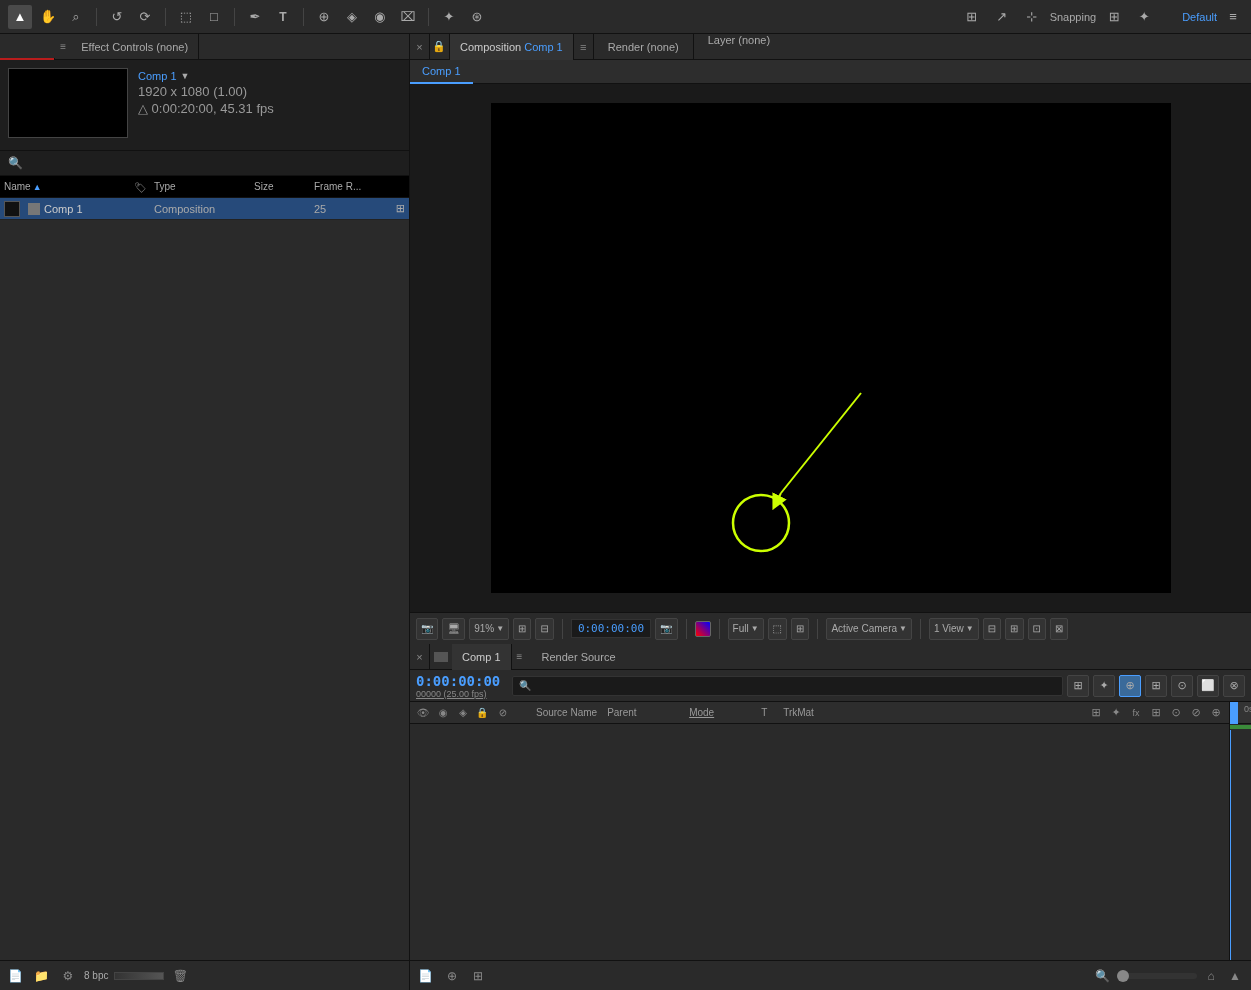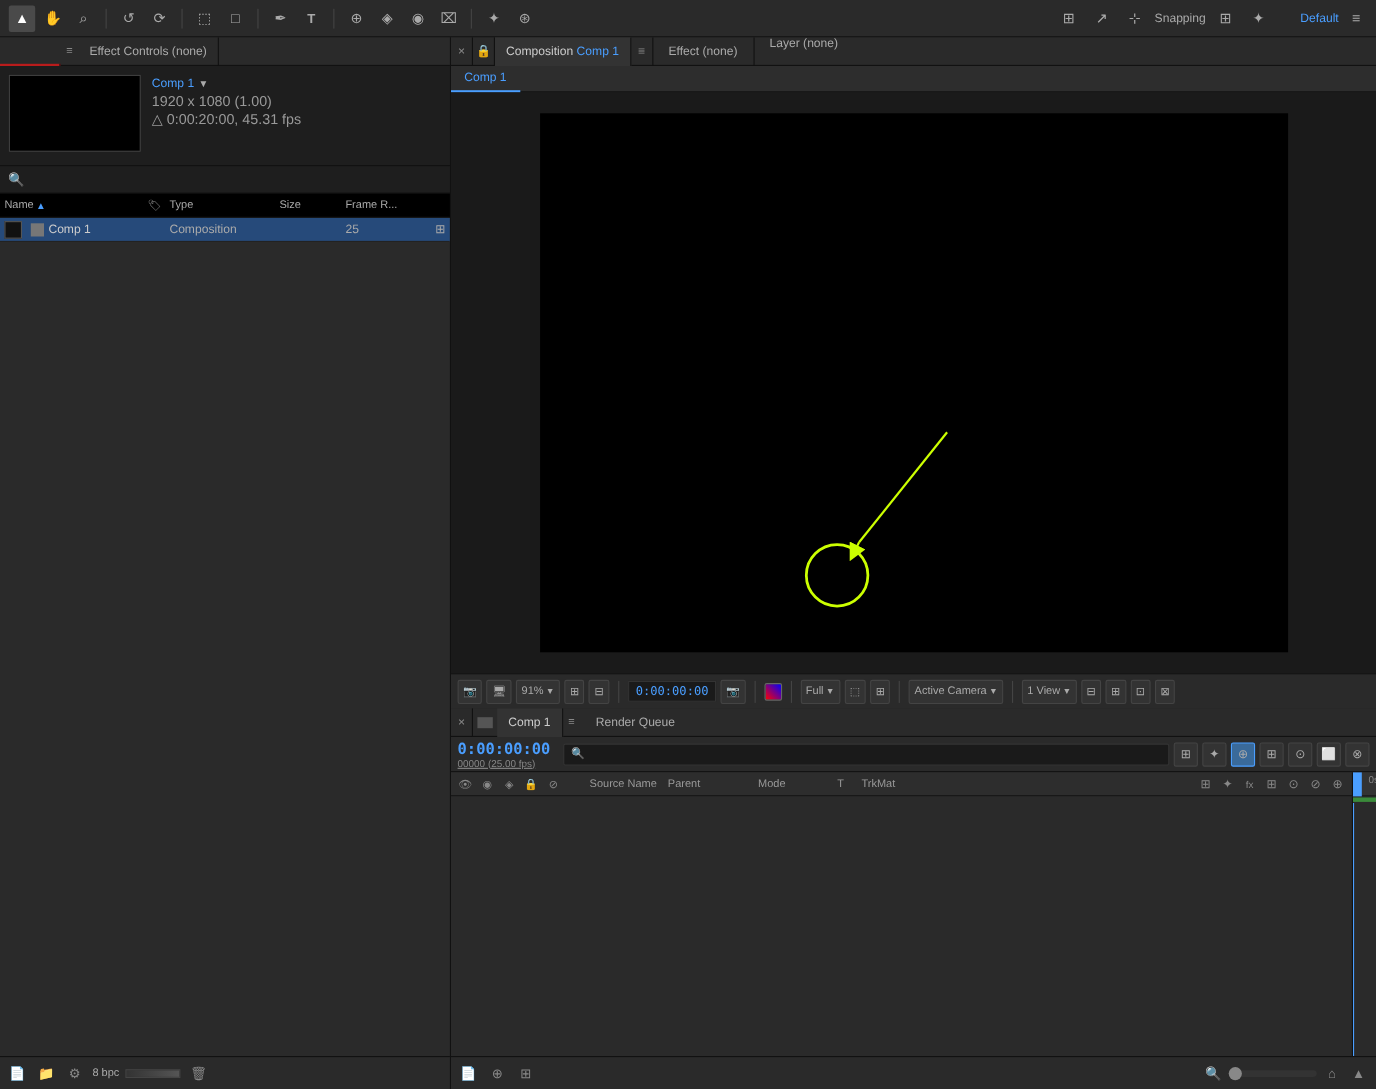--- a/index.html
+++ b/index.html
@@ -596,21 +596,21 @@
       <div style="width:20px;height:26px;display:flex;align-items:center;justify-content:center;color:#888;cursor:pointer;border-right:1px solid #111;">×</div>
 
       <div style="width:20px;height:26px;display:flex;align-items:center;justify-content:center;color:#888;border-right:1px solid #111;" title="lock">🔒</div>
 
       <div style="padding:0 10px;height:26px;display:flex;align-items:center;color:#ccc;background:#333;border-right:1px solid #111;cursor:pointer;font-size:11px;">
         <span>Composition <span style="color:#4a9eff;">Comp 1</span></span>
       </div>
       <div style="width:20px;height:26px;display:flex;align-items:center;justify-content:center;color:#888;cursor:pointer;border-right:1px solid #111;">≡</div>
 
       <div style="padding:0 14px;height:26px;display:flex;align-items:center;color:#aaa;cursor:pointer;font-size:11px;border-right:1px solid #111;">
-        <span>Effect (none)</span>
+        <span>Render (none)</span>
       </div>
 
       <div style="padding:0 14px;height:26px;display:flex;align-items:flex-start;color:#aaa;cursor:pointer;font-size:11px;">
         <span>Layer  (none)</span>
       </div>
     </div>
 
     <div class="comp-viewer-tabs">
       <div class="viewer-tab">
         <span>Comp 1</span>
@@ -678,21 +678,21 @@
       <div class="timeline-tabs">
         <div style="width:20px;height:26px;display:flex;align-items:center;justify-content:center;color:#888;cursor:pointer;border-right:1px solid #111;">×</div>
         <div style="width:22px;height:26px;display:flex;align-items:center;justify-content:center;">
           <div style="width:14px;height:10px;background:#555;"></div>
         </div>
         <div class="timeline-tab active">
           <span>Comp 1</span>
         </div>
         <div class="timeline-tab-menu">≡</div>
         <div class="timeline-render-queue">
-          <span>Render Queue</span>
+          <span>Render Source</span>
         </div>
       </div>
 
       <div class="timeline-controls">
         <div class="time-display">
           <span class="time-current">0:00:00:00</span>
           <span class="time-sub">00000 (25.00 fps)</span>
         </div>
         <input class="tl-search" type="text" placeholder="🔍" style="">
         <div class="tl-btn">⊞</div>
@@ -710,21 +710,21 @@
 
           <div style="width:820px;min-width:820px;display:flex;align-items:center;padding:0 4px;border-right:1px solid #111;gap:2px;">
             <div class="tl-icon-btn" style="font-size:10px;">👁</div>
             <div class="tl-icon-btn" style="font-size:10px;">◉</div>
             <div class="tl-icon-btn" style="font-size:10px;">◈</div>
             <div class="tl-icon-btn" style="font-size:10px;">🔒</div>
             <div class="tl-icon-btn" style="font-size:10px;">⊘</div>
             <div style="width:16px;"></div>
             <div class="tl-col">Source Name</div>
             <div class="tl-col" style="width:80px;">Parent</div>
-            <div class="tl-col" style="width:70px;">Mode</div>
+            <div class="tl-col" style="width:70px;text-decoration:underline;">Mode</div>
             <div class="tl-col" style="width:20px;">T</div>
             <div class="tl-col" style="width:60px;">TrkMat</div>
 
             <div style="margin-left:auto;display:flex;align-items:center;gap:2px;">
               <div class="tl-icon-btn">⊞</div>
               <div class="tl-icon-btn">✦</div>
               <div class="tl-icon-btn" style="font-size:9px;">fx</div>
               <div class="tl-icon-btn">⊞</div>
               <div class="tl-icon-btn">⊙</div>
               <div class="tl-icon-btn">⊘</div>

